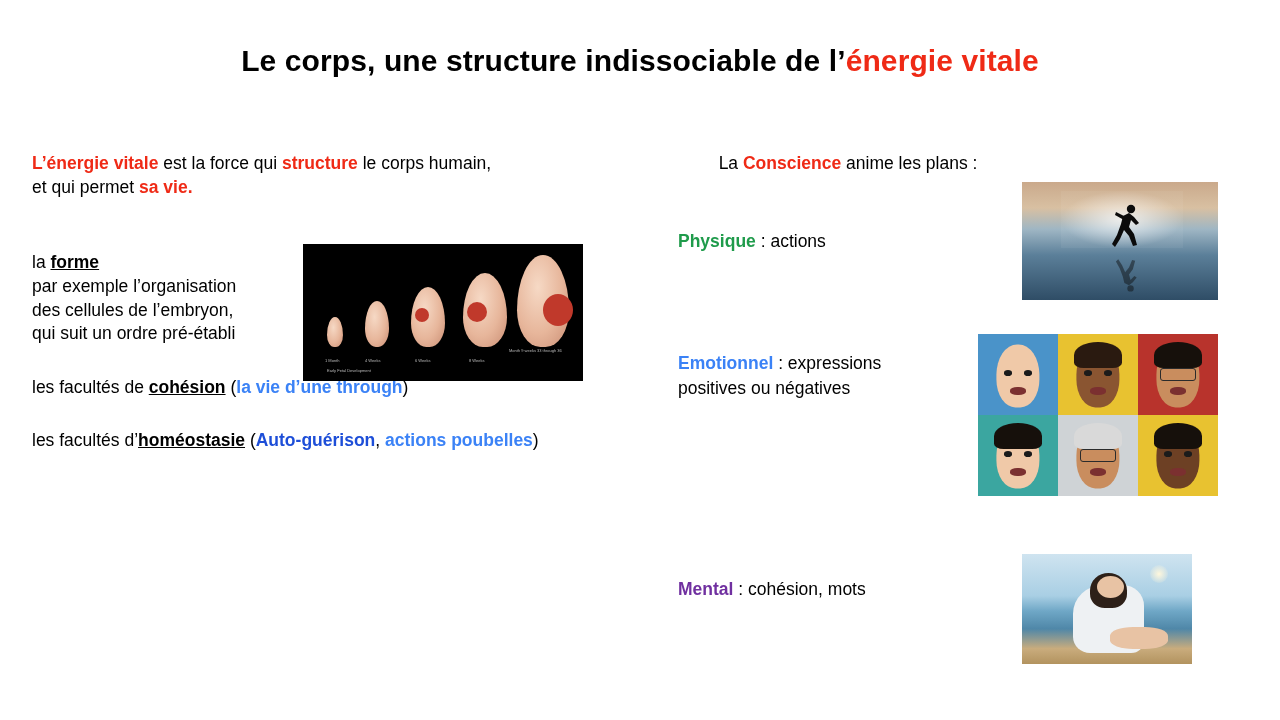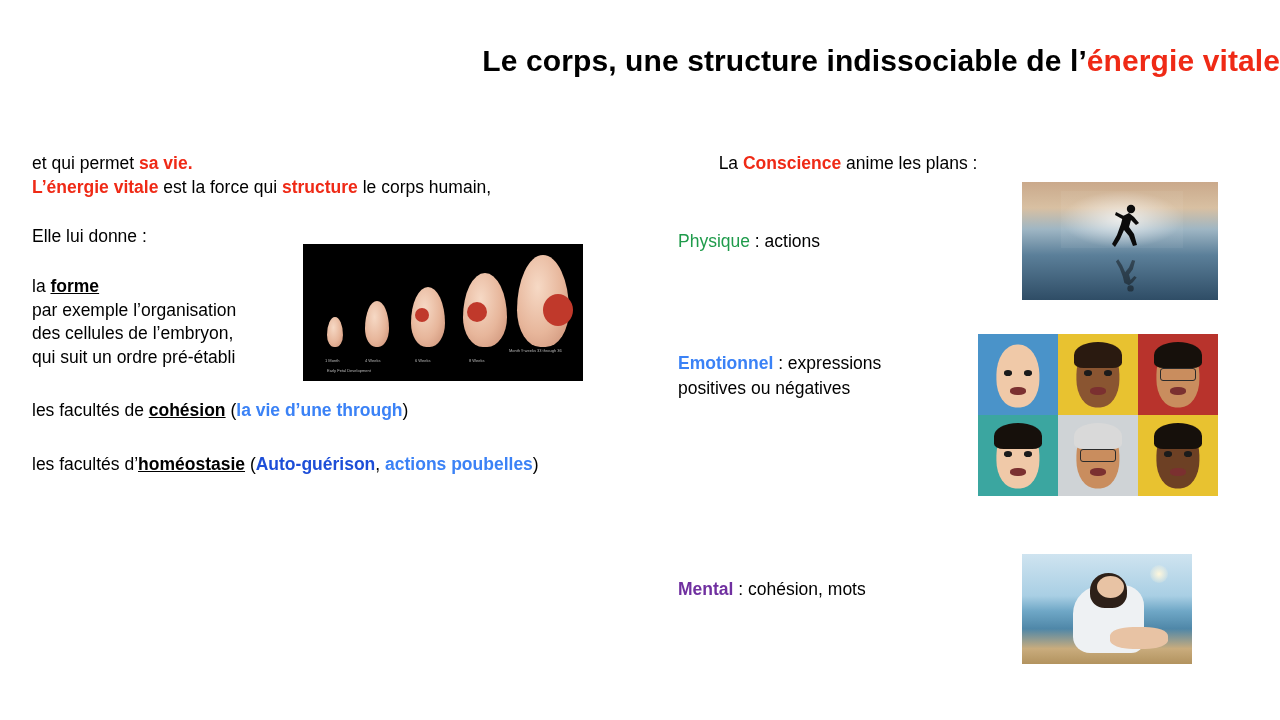--- a/index.html
+++ b/index.html
@@ -18,21 +18,21 @@
   .slide {
     position: relative;
     width: 1280px;
     height: 720px;
   }
   .title {
     position: absolute;
     top: 44px;
     left: 0;
     width: 1280px;
-    text-align: right;
+    text-align: center;
     font-size: 30px;
     font-weight: bold;
     color: #000000;
     letter-spacing: 0.1px;
   }
   .title .accent {
     color: #ef2a16;
     font-weight: bold;
   }
 
@@ -45,21 +45,21 @@
     font-size: 17.5px;
     line-height: 1.35;
   }
   .left-col p {
     margin: 0;
   }
   .gap-md { height: 26px; }
   .gap-lg { height: 30px; }
 
   .red   { color: #ef2a16; font-weight: bold; }
-  .green { color: #1f9b4b; font-weight: normal; }
+  .green { color: #1f9b4b; font-weight: bold; }
   .blue  { color: #3b82f6; font-weight: bold; }
   .orange{ color: #1d4ed8; font-weight: bold; }
   .purple{ color: #7030a0; font-weight: bold; }
   .bold  { font-weight: bold; }
   .ul    { text-decoration: underline; font-weight: bold; }
 
   
   .right-col {
     position: absolute;
     left: 678px;
@@ -261,29 +261,28 @@
 
 <div class="slide">
 
   <div class="title">
     <span>Le corps, une structure indissociable de l’</span><span class="accent">énergie vitale</span>
   </div>
 
   <div class="left-col">
 
     <p>
+      <span class="red">L’énergie vitale</span><span> est la force qui </span><span class="red">structure</span><span> le corps humain,</span>
+    </p>
+    <p>
       <span>et qui permet </span><span class="red">sa vie.</span>
     </p>
-    <p>
-      <span class="red">L’énergie vitale</span><span> est la force qui </span><span class="red">structure</span><span> le corps humain,</span>
-    </p>
 
     <div class="gap-md"></div>
 
-    <p>Elle lui donne :</p>
 
     <div class="gap-md"></div>
 
     <p>
       <span>la </span><span class="ul">forme</span>
     </p>
     <p>par exemple l’organisation</p>
     <p>des cellules de l’embryon,</p>
     <p>qui suit un ordre pré-établi</p>
 

